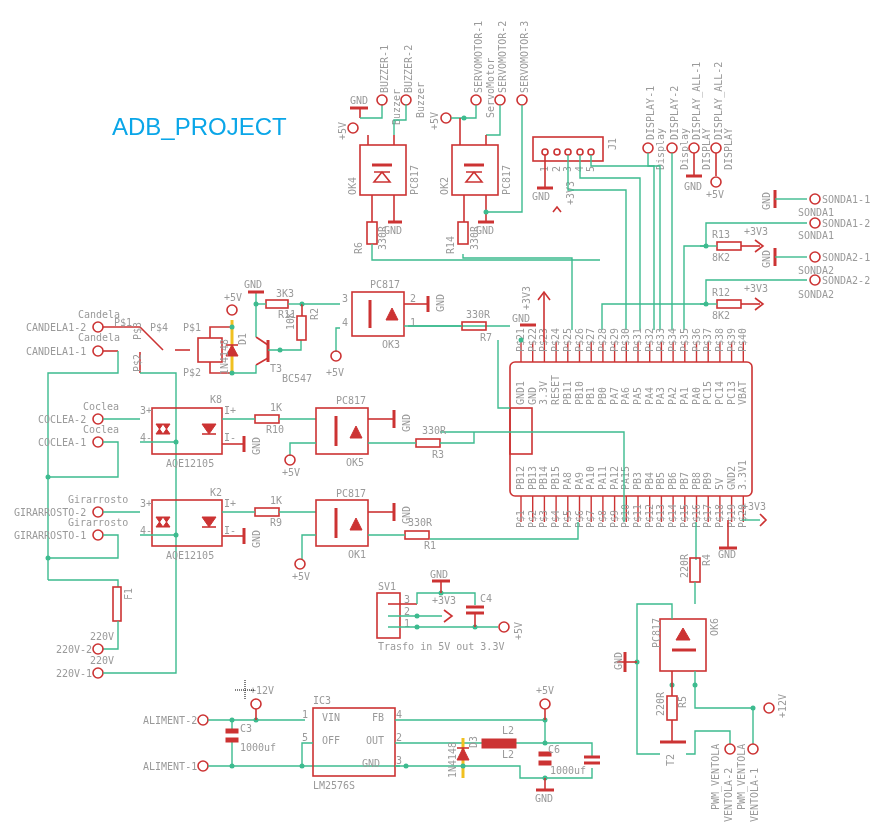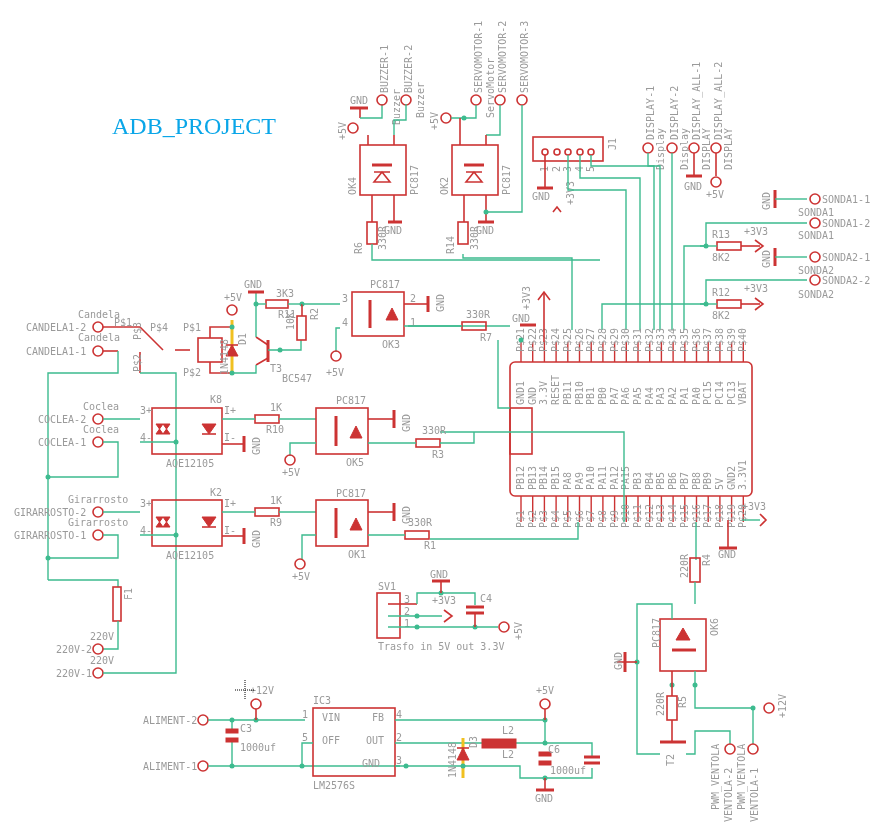--- a/index.html
+++ b/index.html
@@ -1,18 +1,18 @@
 <!DOCTYPE html>
 <html><head>
 <meta charset="utf-8">
 <style>
   html, body { margin:0; padding:0; background:#ffffff; }
   body { width:892px; height:822px; position:relative; overflow:hidden; font-family:"DejaVu Sans Mono", monospace; }
   #sch { position:absolute; left:0; top:0; }
-  .title { position:absolute; left:112px; top:113px; font-family:Liberation Serif, serif; font-size:24px; color:#0aa6e8; letter-spacing:0px; }
+  .title { position:absolute; left:112px; top:113px; font-family:Liberation Sans, sans-serif; font-size:24px; color:#0aa6e8; letter-spacing:0px; }
   svg text { font-family:"DejaVu Sans Mono", monospace; fill:#9a9a9a; font-size:10px; }
   .w { stroke:#3dbb8f; stroke-width:1.4; fill:none; }
   .r { stroke:#cc3333; stroke-width:1.6; fill:none; }
   .rt { stroke:#cc3333; stroke-width:3; fill:none; }
   .rf { fill:#cc3333; stroke:#cc3333; }
   .dot { fill:#3dbb8f; }
   .pin { stroke:#cc3333; stroke-width:1.4; }
 </style>
 </head>
 <body>

